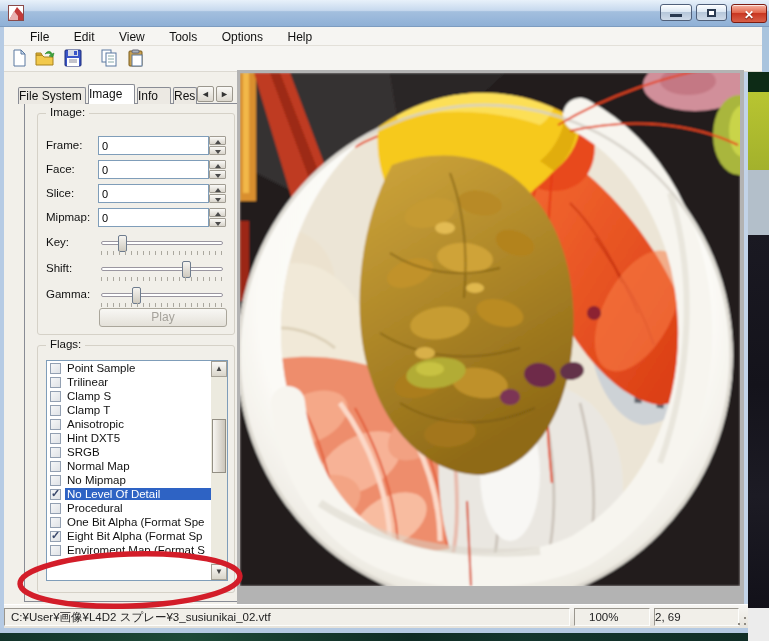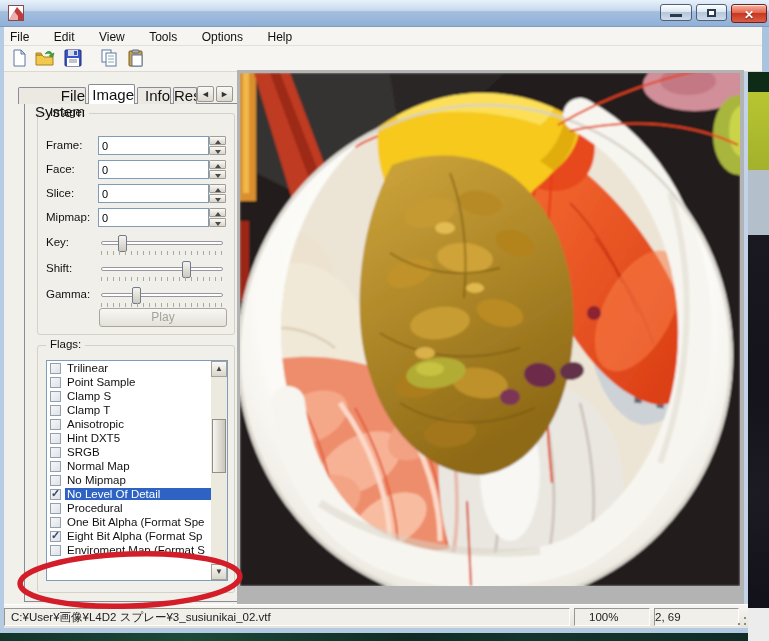--- a/index.html
+++ b/index.html
@@ -21,21 +21,21 @@
     box-shadow: inset 0 1px 0 rgba(255,255,255,.7); text-align:center; }
   .btn-min  { left:660px; width:32px; background:linear-gradient(#fdfeff,#dde8f3 45%,#b6c7da 50%,#cfdbe9); }
   .btn-max  { left:696px; width:31px; background:linear-gradient(#fdfeff,#dde8f3 45%,#b6c7da 50%,#cfdbe9); }
   .btn-close{ left:731px; width:36px; height:19px; top:4px; border-color:#7c1c12;
     background:linear-gradient(#f6b3a2,#e2674d 45%,#c93722 50%,#d85f48); }
   .glyph-min { display:block; margin:9px auto 0; width:12px; height:3px; background:#2a3a50; }
   .glyph-max { display:block; margin:4px auto 0; width:9px; height:8px; border:2px solid #2a3a50; background:#fff; }
   .glyph-x { color:#fff; font-size:12px; font-weight:bold; line-height:17px; text-shadow:0 1px 1px #701408; }
   .menubar {
     position:absolute; left:0; top:27px; width:762px; height:19px;
-    background:#f6f5f2; border-bottom:1px solid #e3e0d9;
+    background:#f6f5f2; border-bottom:1px solid #e3e0d9;padding-left:20px;
   }
   .menu-item { display:inline-block; padding:0 10px; font-size:12px; line-height:19px; color:#111; }
   .toolbar {
     position:absolute; left:0; top:46px; width:762px; height:26px;
     background:#f6f5f2; border-bottom:1px solid #dcd9d1;
   }
   .tb-btn { position:absolute; top:2px; width:22px; height:22px; }
   .tb-btn svg { display:block; margin:1px auto; }
 
   .window-body { position:absolute; left:0; top:72px; width:748px; height:532px; background:#f2f0ea; }
@@ -44,21 +44,21 @@
   .right-border-top { position:absolute; left:762px; top:27px; width:7px; height:45px; background:#a9c4de; }
   .bottom-border { position:absolute; left:0; top:628px; width:748px; height:5px; background:#b4c9e2; }
   .bottom-strip  { position:absolute; left:0; top:633px; width:748px; height:8px;
     background:linear-gradient(90deg,#12332a,#1d4a38 25%,#0e2b24 55%,#17413350 70%,#0f2d26); background-color:#11302a; }
   .right-strip { position:absolute; left:748px; top:72px; width:21px; height:569px; }
   .rs-seg { position:absolute; left:0; width:21px; }
 
   
   .left-panel { position:absolute; left:10px; top:84px; width:224px; height:518px; }
   .tab { position:absolute; bottom:-1px; height:17px; background:#ece9e3; border:1px solid #898c95;
-    border-bottom:none; border-radius:2px 2px 0 0; font-size:15px; text-align:right; line-height:16px; color:#111; }
+    border-bottom:none; border-radius:2px 2px 0 0; font-size:12px; text-align:left; line-height:16px; color:#111; }
   .tab.active { height:20px; background:#fff; line-height:19px; z-index:3; }
   .tab-strip { position:absolute; left:0; top:0; width:224px; height:19px; }
   .tab-fs    { left:8px;   width:68px; }
   .tab-image { left:78px;  width:47px; }
   .tab-info  { left:127px; width:34px; }
   .tab-res   { left:163px; width:24px; overflow:hidden; }
   .tab-arrow { position:absolute; top:2px; width:17px; height:16px; background:linear-gradient(#faf9f6,#dcd8cf);
     border:1px solid #9b978d; border-radius:2px; font-size:9px; line-height:14px; text-align:center; color:#333; }
   .arrow-left { left:187px; } .arrow-right { left:206px; }
   .tab-page { position:absolute; left:14px; top:19px; width:222px; height:499px;
@@ -270,25 +270,25 @@
 
       <div class="play-btn">Play</div>
     </div>
 
     <div class="gb gb-flags">
       <span class="gb-label">Flags:</span>
       <div class="flags-list">
         <div>
             <div class="flag-row">
               <span class="flag-cb"></span>
+              <span class="flag-label">Point Sample</span>
+            </div>
+            <div class="flag-row">
+              <span class="flag-cb"></span>
               <span class="flag-label">Trilinear</span>
-            </div>
-            <div class="flag-row">
-              <span class="flag-cb"></span>
-              <span class="flag-label">Point Sample</span>
             </div>
             <div class="flag-row">
               <span class="flag-cb"></span>
               <span class="flag-label">Clamp S</span>
             </div>
             <div class="flag-row">
               <span class="flag-cb"></span>
               <span class="flag-label">Clamp T</span>
             </div>
             <div class="flag-row">

